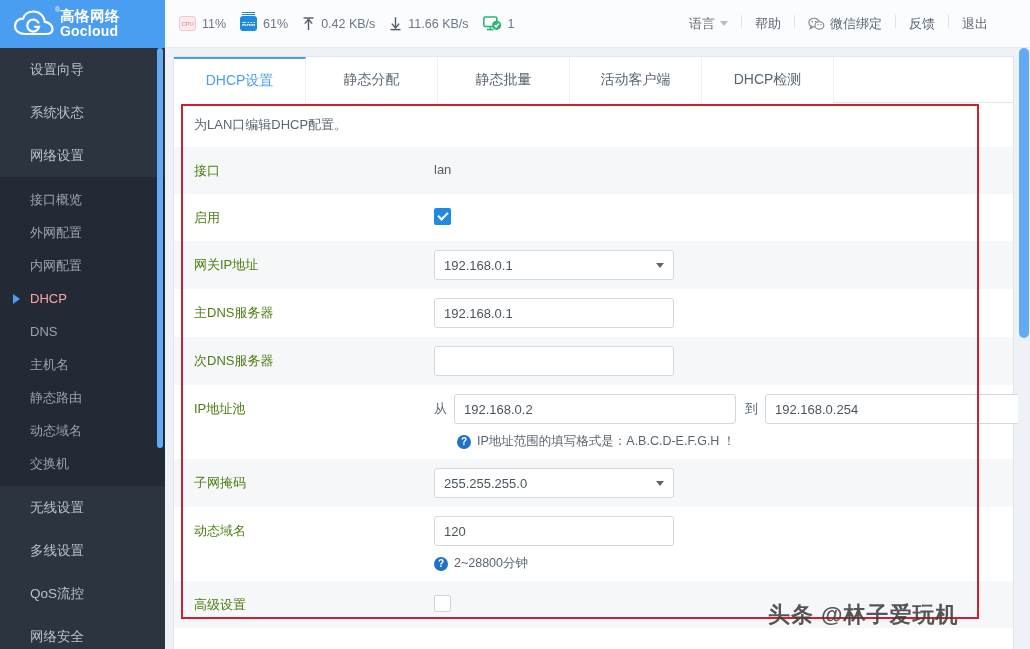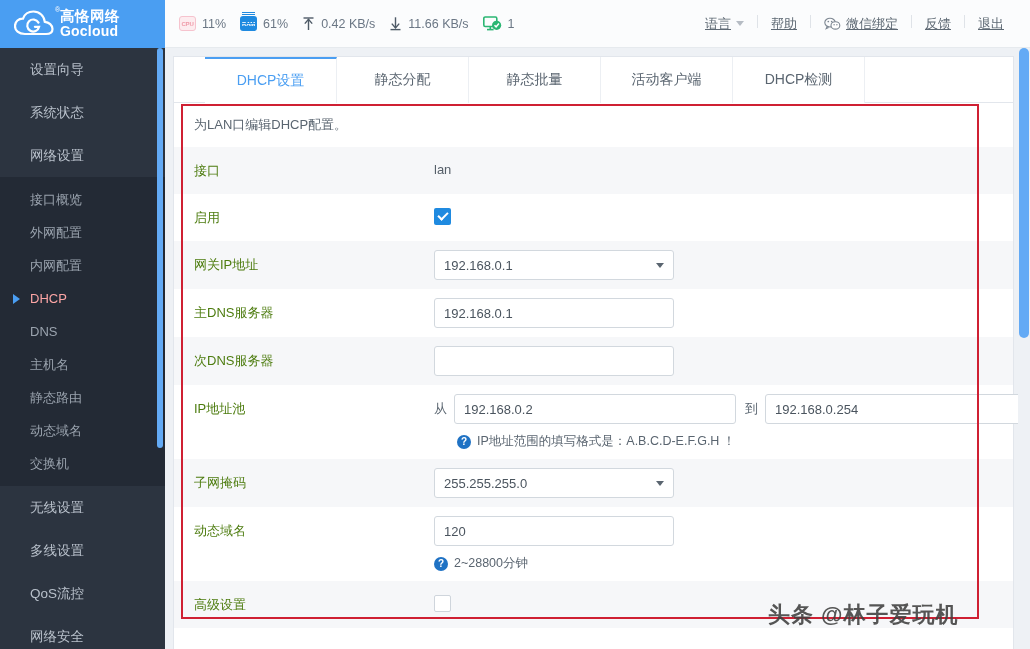--- a/index.html
+++ b/index.html
@@ -25,42 +25,42 @@
   .stat { display: flex; align-items: center; font-size: 12.5px; color: #6b7785; margin-right: 10px; justify-content: center; }
   .stat .val { margin-left: 6px; }
   .chip { width: 17px; height: 15px; border-radius: 3px; font-size: 6px; font-weight: bold; color: #fff; display: flex; align-items: center; justify-content: center; letter-spacing: -0.2px; }
   .chip.cpu { background: #fdecef; color: #ef9aa8; border: 1px solid #f6c3ce; }
   .chip.ram { background: #1f8ae0; color: #fff; position: relative; }
   .chip.ram:before, .chip.ram:after { content: ""; position: absolute; left: 2px; right: 2px; height: 1px; background: #1f8ae0; }
   .chip.ram:before { top: -2px; box-shadow: 0 -2px 0 0 #1f8ae0; }
   .arrow-ico { width: 13px; height: 15px; }
   .mon-ico { width: 19px; height: 16px; }
 
-  .topright { margin-left: auto; display: flex; padding-right: 13px; font-size: 13px; color: #5d6873; text-decoration: underline; }
+  .topright { margin-left: auto; display: flex; padding-right: 29px; font-size: 13px; color: #5d6873; }
   .topright .item { padding: 0 13px; display: flex; align-items: center; white-space: nowrap; }
   .topright .sep { width: 1px; height: 13px; background: #dfe3e8; }
   .caret-dn { width: 0; height: 0; border-left: 4px solid transparent; border-right: 4px solid transparent; border-top: 5px solid #b6bcc4; margin-left: 5px; }
   .wechat-ico { width: 17px; height: 14px; margin-right: 5px; }
 
   
   .sidebar { position: absolute; top: 48px; left: 0; width: 165px; height: 601px; background: #2c3440; overflow: hidden; }
   .sb-item { height: 43px; display: flex; align-items: center; padding-left: 30px; font-size: 13.5px; color: #b9c1cb; }
   .sb-group { background: #232a35; padding: 6px 0 6px 0; }
   .sb-sub { height: 33px; display: flex; align-items: center; padding-left: 30px; font-size: 13px; color: #9aa3ae; position: relative; }
   .sb-sub.active { color: #fca5a5; }
   .sb-sub .mark { position: absolute; left: 13px; width: 0; height: 0; border-top: 5px solid transparent; border-bottom: 5px solid transparent; border-left: 7px solid #4a9ef2; }
   .sb-scroll { position: absolute; left: 157px; top: 0px; width: 6px; height: 400px; background: #63aaf5; border-radius: 3px; }
 
   
   .main { position: absolute; top: 48px; left: 165px; width: 865px; height: 601px; background: #eef1f5; }
   .card { position: absolute; left: 8px; top: 8px; width: 841px; background: #fff; border: 1px solid #e2e6ec; min-height: 600px; }
 
   .tabs { display: flex; height: 46px; border-bottom: 1px solid #e2e6ec; }
   .tab { width: 132px; height: 46px; display: flex; align-items: center; justify-content: center; font-size: 14px; color: #5a6570; border-right: 1px solid #eceff3; background: #fff; position: relative; }
-  .tab.active { color: #4a9ef2; border-top: 2px solid #4a9ef2; margin-left: 31px; }
+  .tab.active { color: #4a9ef2; border-top: 2px solid #4a9ef2; }
 
   .desc { height: 44px; display: flex; align-items: center; padding-left: 20px; font-size: 13px; color: #5a6570; }
 
   .row { display: flex; align-items: flex-start; min-height: 47px; padding: 0 0 0 20px; }
   .row.alt { background: #f6f7f9; }
   .row .label { width: 240px; flex: 0 0 240px; font-size: 13px; color: #4d7c0f; padding-top: 15px; }
   .row .field { flex: 1; padding-top: 9px; padding-bottom: 9px; display: flex; flex-direction: column; }
   .fr { display: flex; align-items: center; }
   .static-val { font-size: 13px; color: #555f69; padding-top: 6px; }
 

